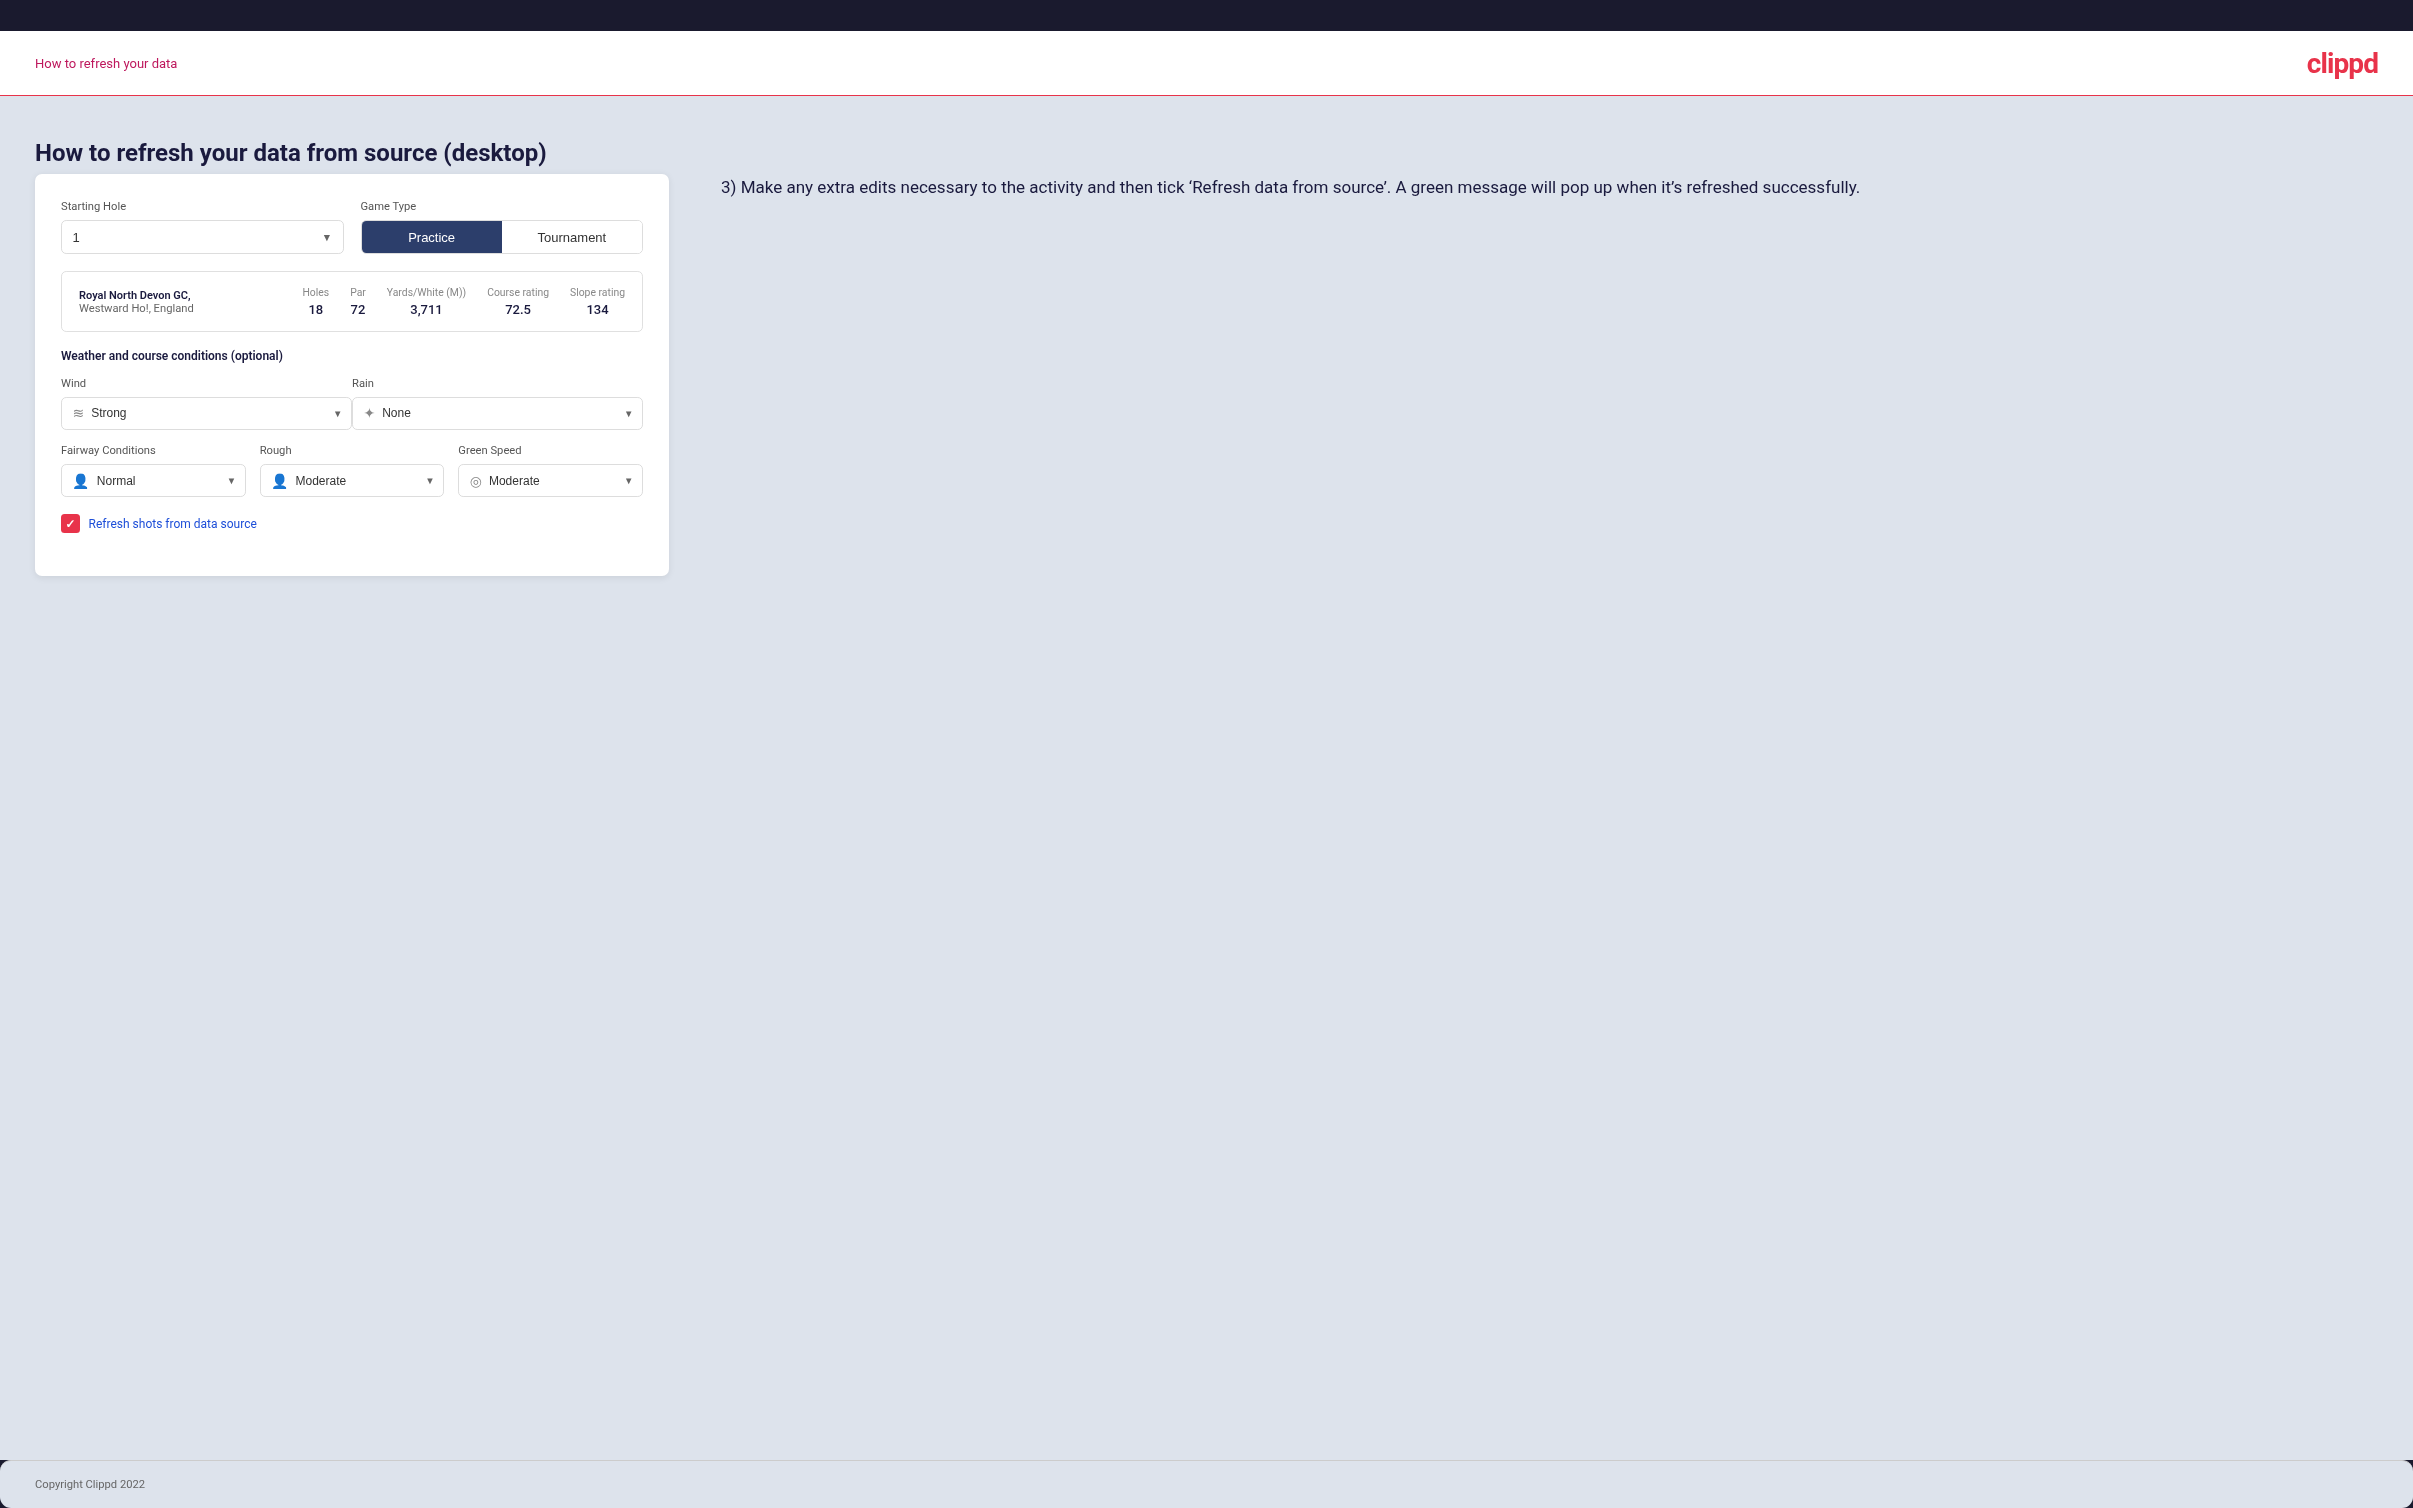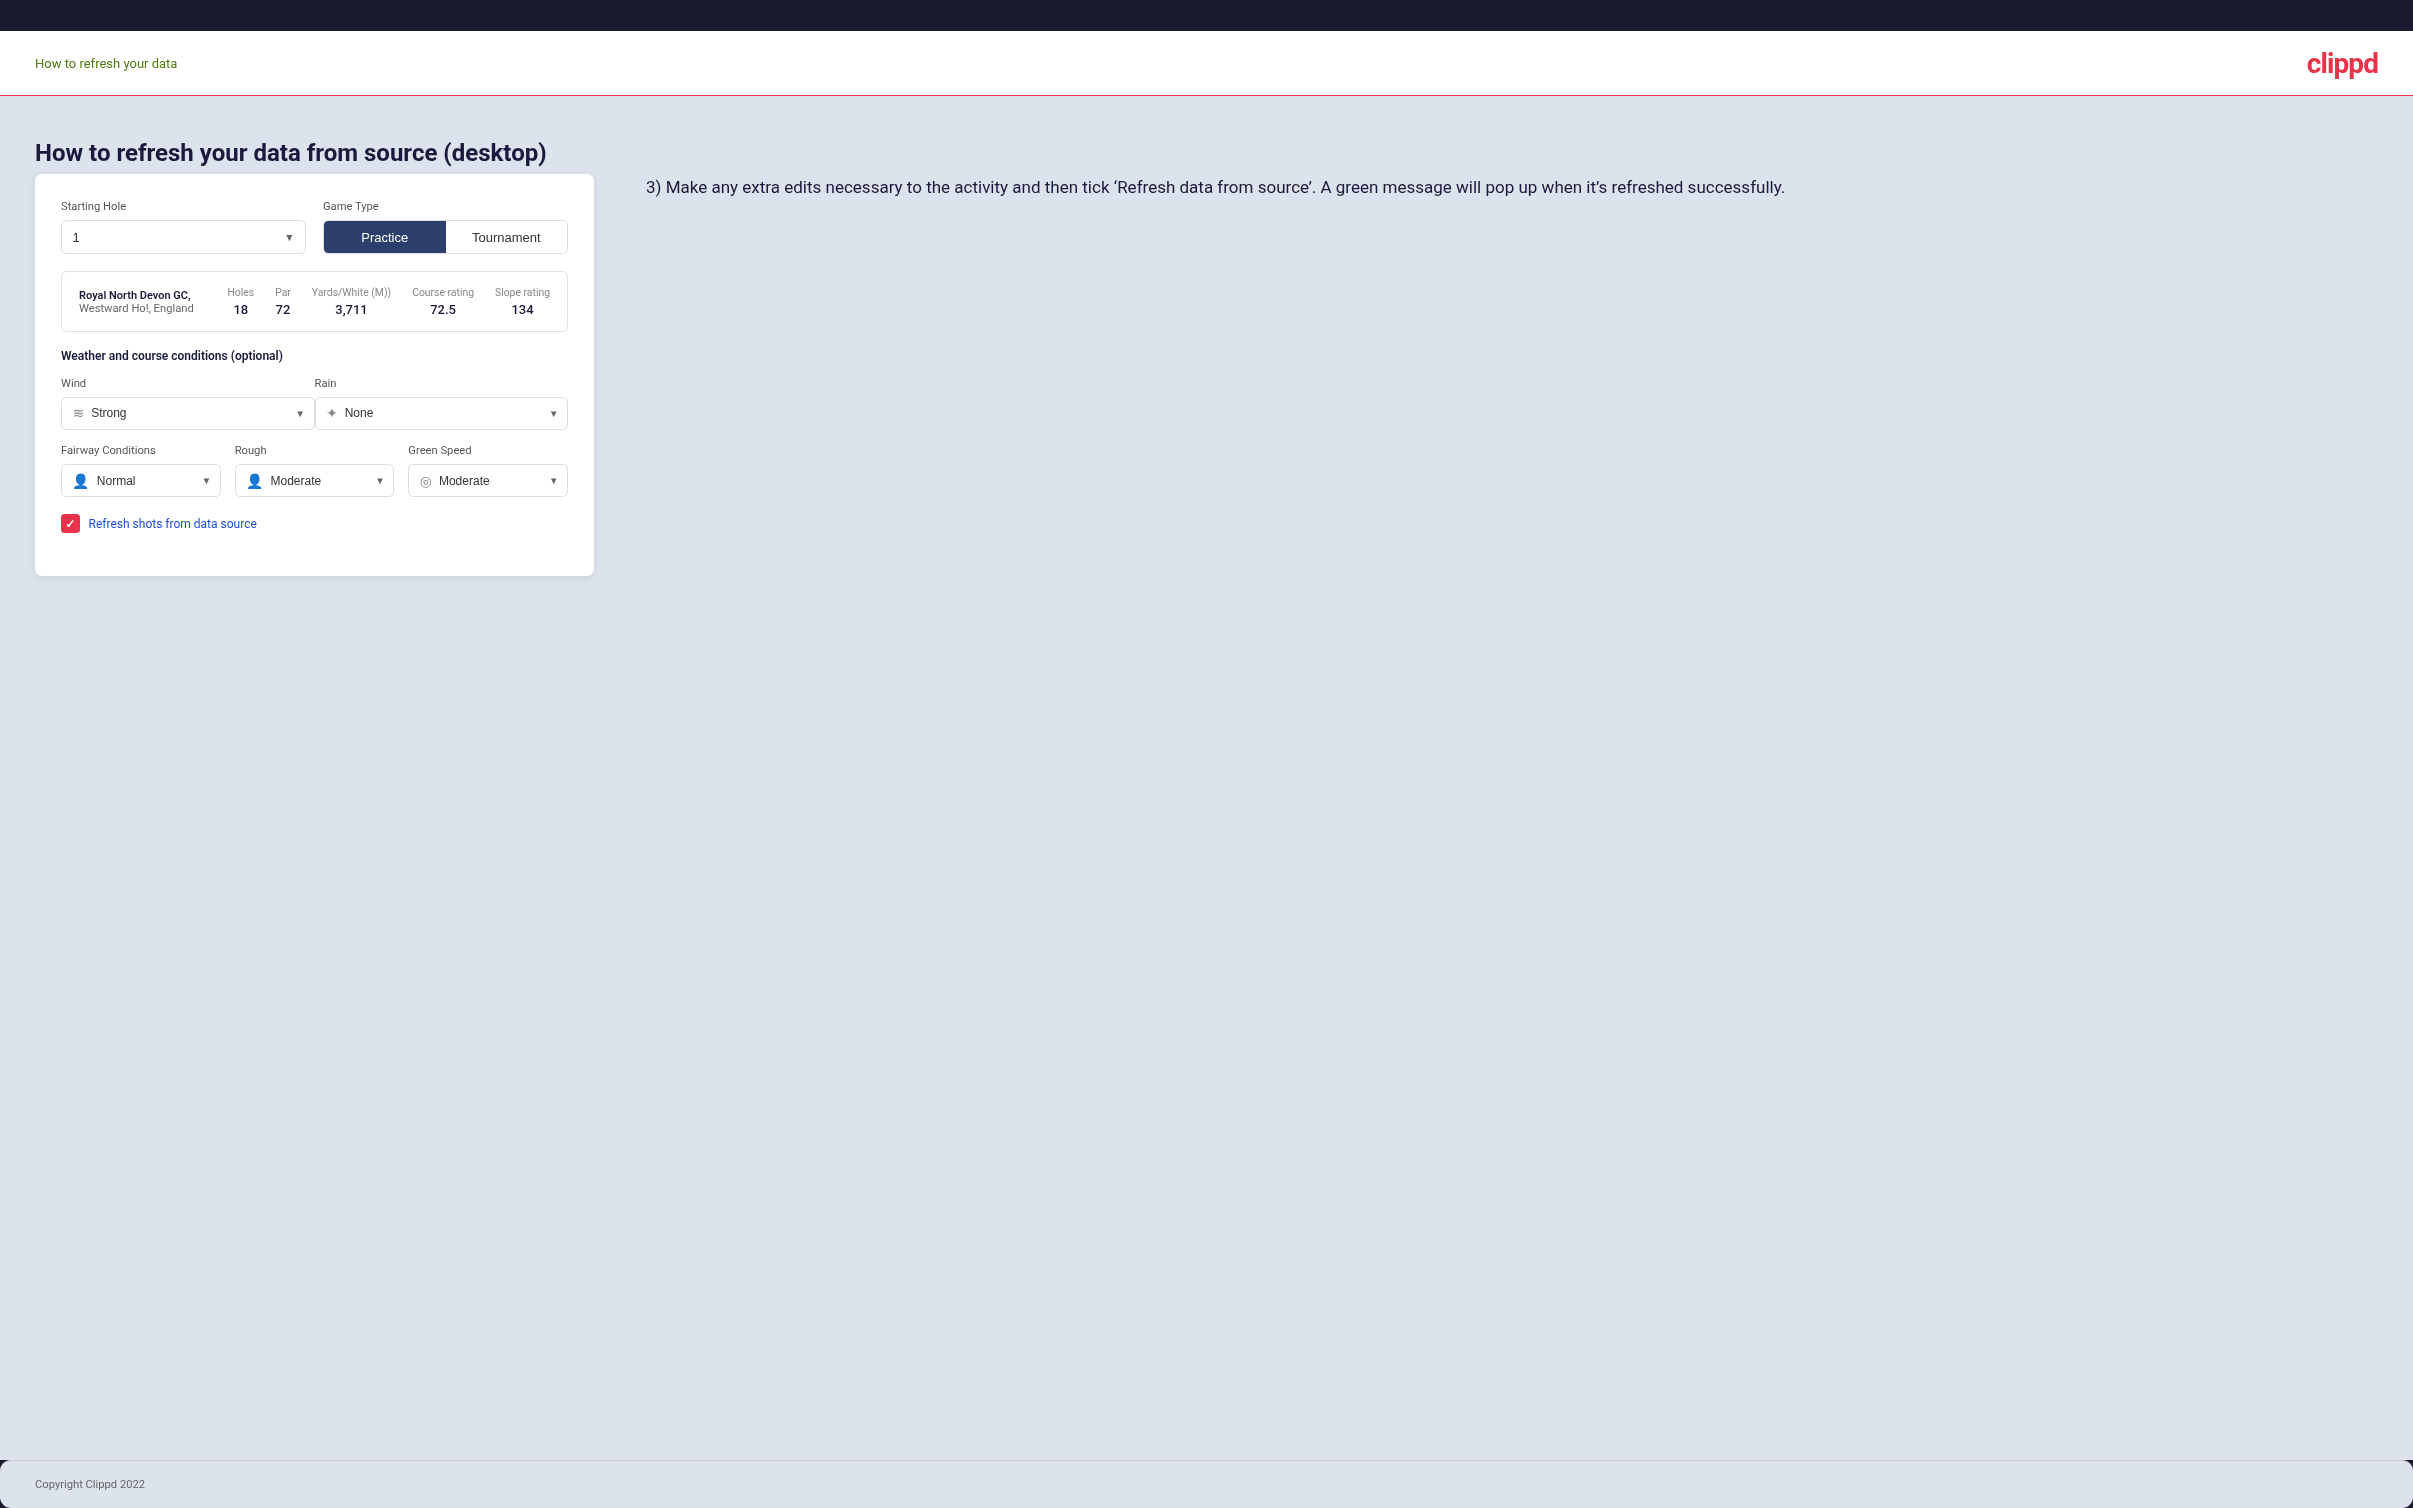--- a/index.html
+++ b/index.html
@@ -18,21 +18,21 @@
     .header {
       background: #ffffff;
       padding: 15.5px 35px;
       display: flex;
       align-items: center;
       justify-content: space-between;
       border-bottom: 1.7px solid #e8334a;
     }
     .header-title {
       font-size: 13px;
-      color: #4d7c0f;
+      color: #be185d;
     }
     .logo {
       font-size: 28px;
       font-weight: 700;
       color: #e8334a;
       letter-spacing: -0.9px;
     }
     .main-content {
       background: #dde3ec;
       flex: 1;
@@ -51,21 +51,21 @@
     }
     .content-layout {
       display: flex;
       gap: 52px;
       align-items: flex-start;
     }
     .form-card {
       background: #ffffff;
       border-radius: 7px;
       padding: 26px;
-      width: 559px;
+      width: 634px;
       flex-shrink: 0;
       box-shadow: 0 1.7px 7px rgba(0,0,0,0.08);
     }
     .form-row {
       display: flex;
       gap: 17px;
       margin-bottom: 17px;
     }
     .form-group {
       flex: 1;

